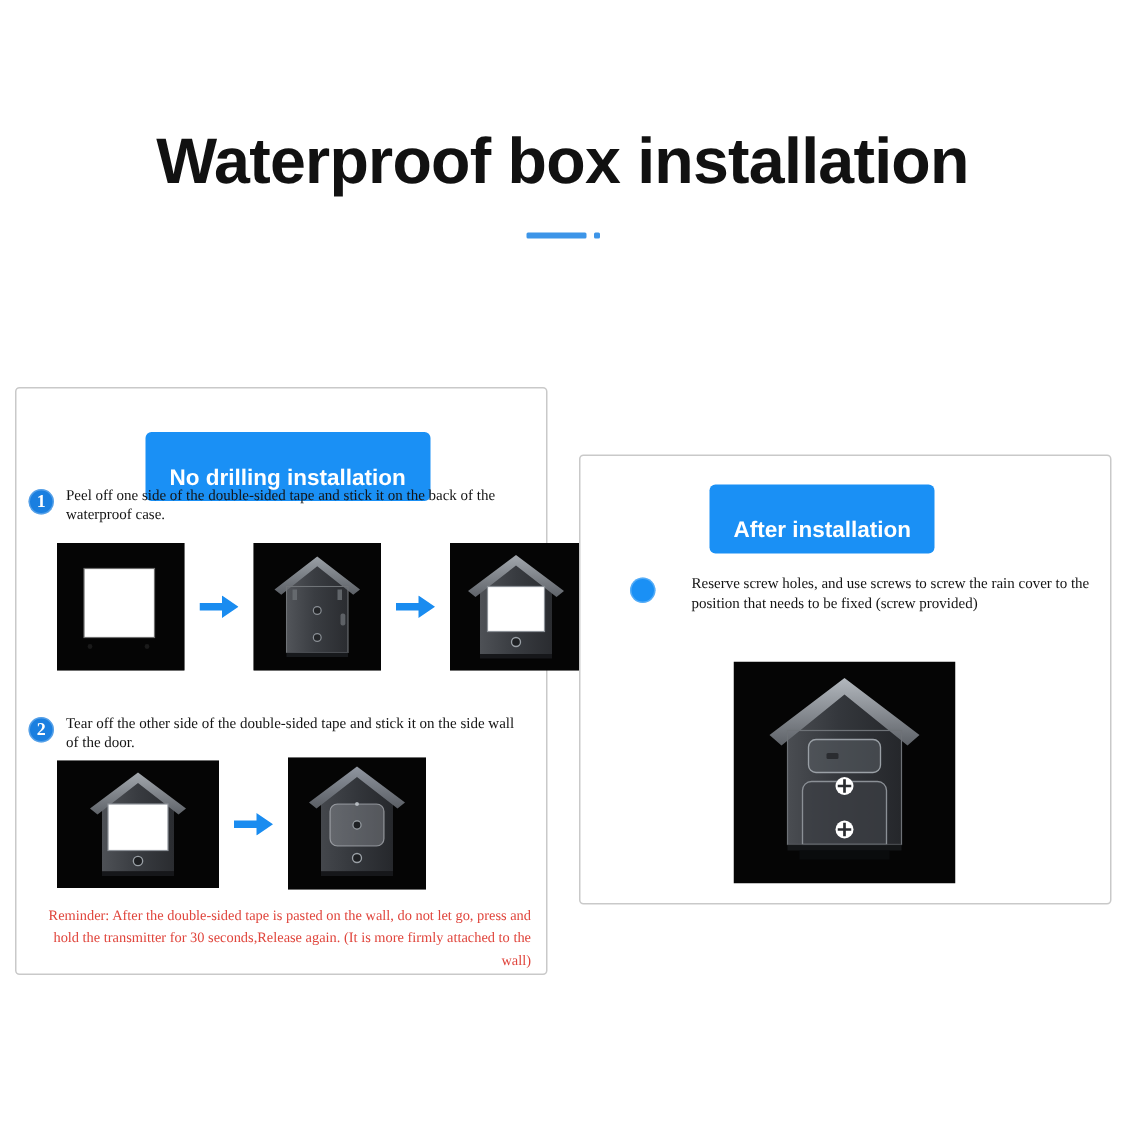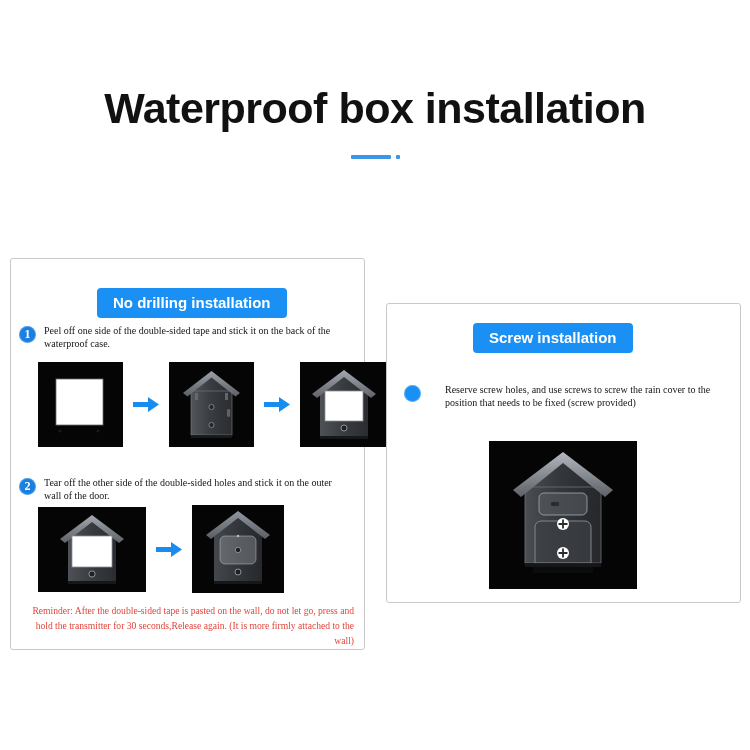--- a/index.html
+++ b/index.html
@@ -62,37 +62,37 @@
 
   
   .badge {
     position: absolute;
     background: #1a90f5;
     color: #ffffff;
     font-family: "Liberation Sans", sans-serif;
     font-weight: bold;
     font-size: 15px;
     border-radius: 4px;
-    padding: 7px 16px 8px;
+    padding: 23px 16px 8px;
     white-space: nowrap;
     line-height: 1;
   }
   #badge-left  { left: 97px;  top: 288px; }
   #badge-right { left: 473px; top: 323px; }
 
   
   .step {
     position: absolute;
     display: flex;
     align-items: flex-start;
     gap: 8px;
   }
   #step-1 { left: 19px;  top: 324px; width: 330px; }
   #step-2 { left: 19px;  top: 476px; width: 330px; }
-  #step-r { left: 404px; top: 383px; width: 330px; gap: 24px; }
+  #step-r { left: 420px; top: 383px; width: 330px; gap: 24px; }
 
   .step-marker {
     flex: 0 0 auto;
     width: 17px;
     height: 17px;
     border-radius: 50%;
     background: #1a7fe0;
     color: #ffffff;
     font-family: "Liberation Serif", serif;
     font-size: 12px;
@@ -246,21 +246,21 @@
       <rect x="25" y="29" width="38" height="30" fill="#ffffff"></rect>
       <rect x="25" y="29" width="38" height="30" fill="none" stroke="#8d9298" stroke-width="0.8"></rect>
       <circle cx="44" cy="66" r="3" fill="#1e2023" stroke="#9aa0a6" stroke-width="0.9"></circle>
       <rect x="20" y="74" width="48" height="3" fill="#181a1d" opacity="0.9"></rect>
     </svg>
   </div>
 </div>
 
 <div class="step" id="step-2">
   <span class="step-marker">2</span>
-  <span class="step-text">Tear off the other side of the double-sided holes and stick it on the outer wall of the door.</span>
+  <span class="step-text">Tear off the other side of the double-sided tape and stick it on the side wall of the door.</span>
 </div>
 
 <div class="strip" id="strip-2">
 
   <div class="thumb" style="width:108px;height:85px;">
     <svg width="108" height="85" viewBox="0 0 108 85">
       <rect x="0" y="0" width="108" height="85" fill="#050505"></rect>
       <defs>
         <linearGradient id="bodyG3" x1="0" y1="0" x2="1" y2="0">
           <stop offset="0" stop-color="#4e5156"></stop>
@@ -311,21 +311,21 @@
       <circle cx="46" cy="67" r="3" fill="#1e2023" stroke="#9aa0a6" stroke-width="0.9"></circle>
       <rect x="22" y="76" width="48" height="3" fill="#181a1d" opacity="0.9"></rect>
     </svg>
   </div>
 </div>
 
 <div id="reminder">Reminder: After the double-sided tape is pasted on the wall, do not let go, press and hold the transmitter for 30 seconds,Release again. (It is more firmly attached to the wall)</div>
 
 <div class="panel" id="panel-right"></div>
 
-<div class="badge" id="badge-right">Screw installation</div>
+<div class="badge" id="badge-right">After installation</div>
 
 <div class="step" id="step-r">
   <span class="step-marker plain"></span>
   <span class="step-text">Reserve screw holes, and use screws to screw the rain cover to the position that needs to be fixed (screw provided)</span>
 </div>
 
 <div id="thumb-right">
   <svg width="148" height="148" viewBox="0 0 148 148">
     <rect x="0" y="0" width="148" height="148" fill="#050505"></rect>
     <defs>

